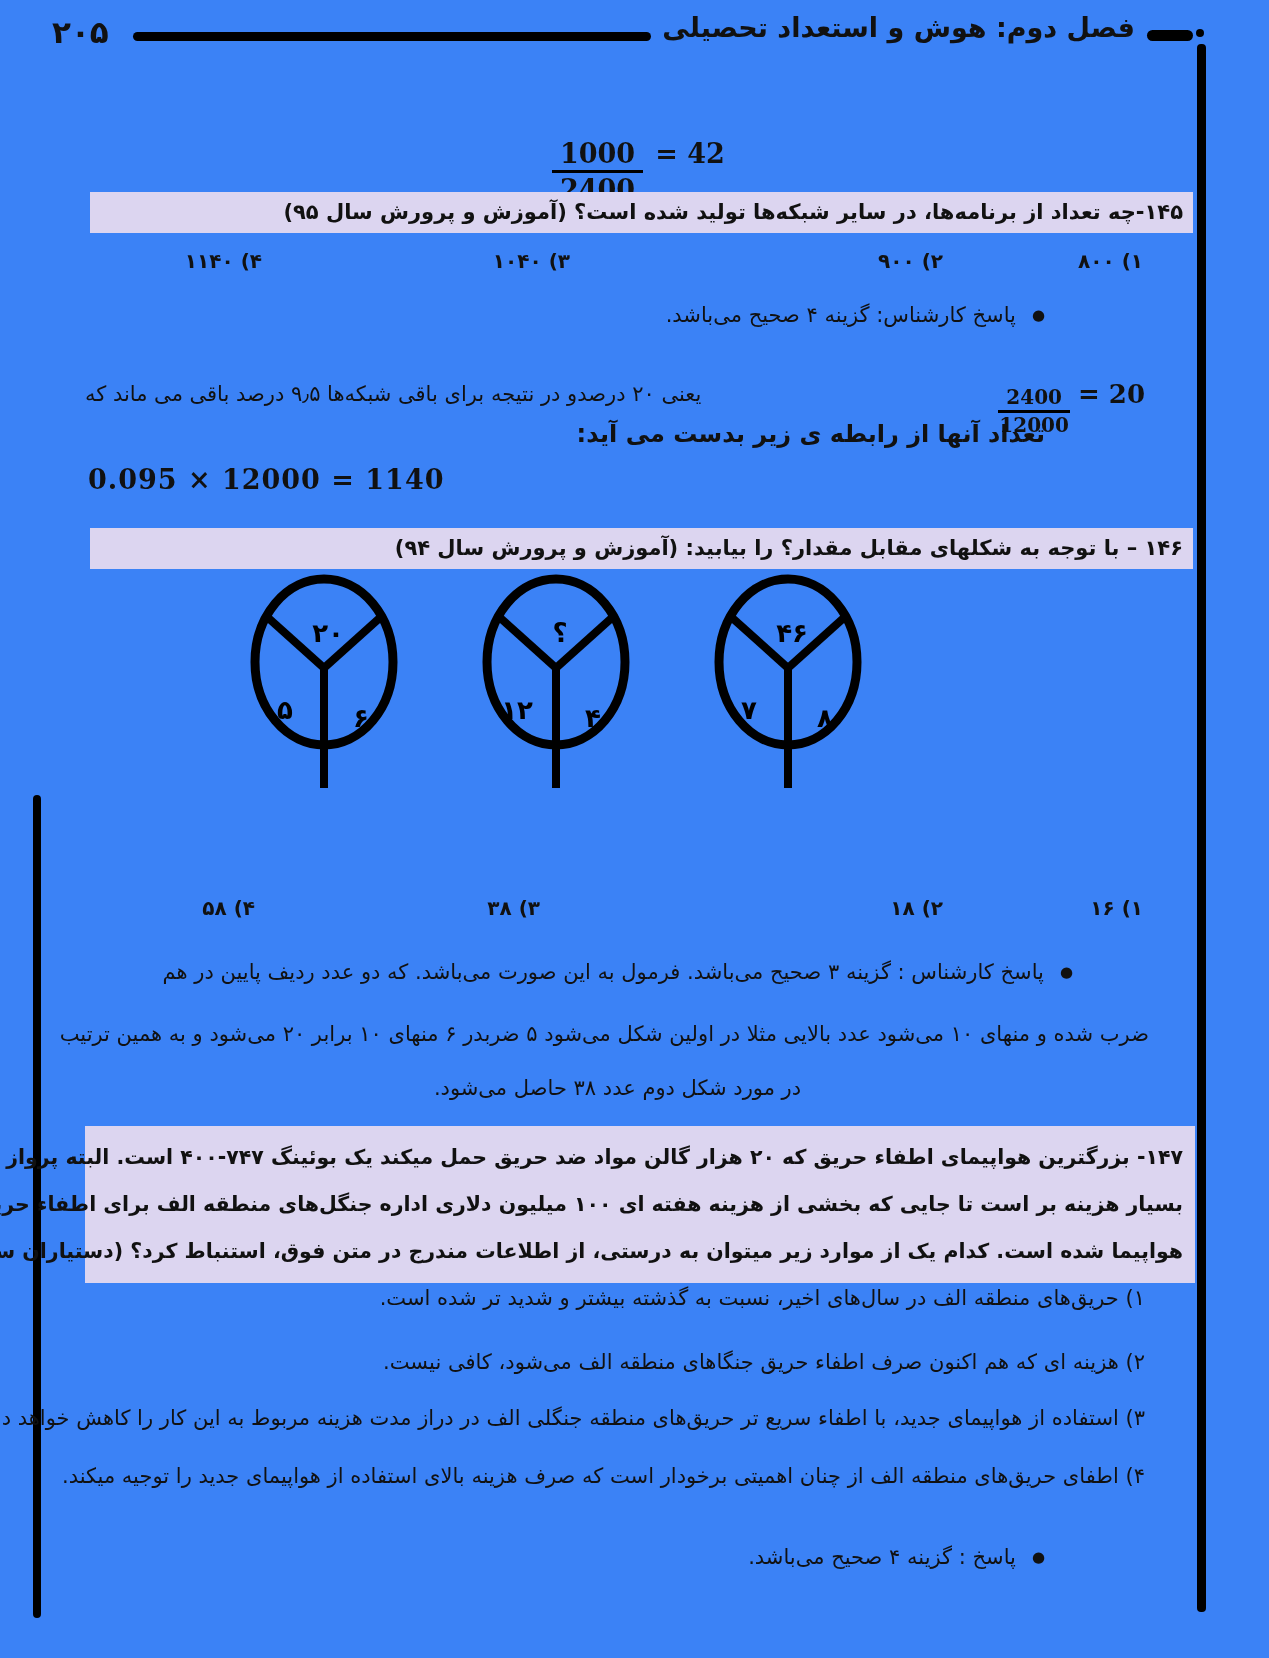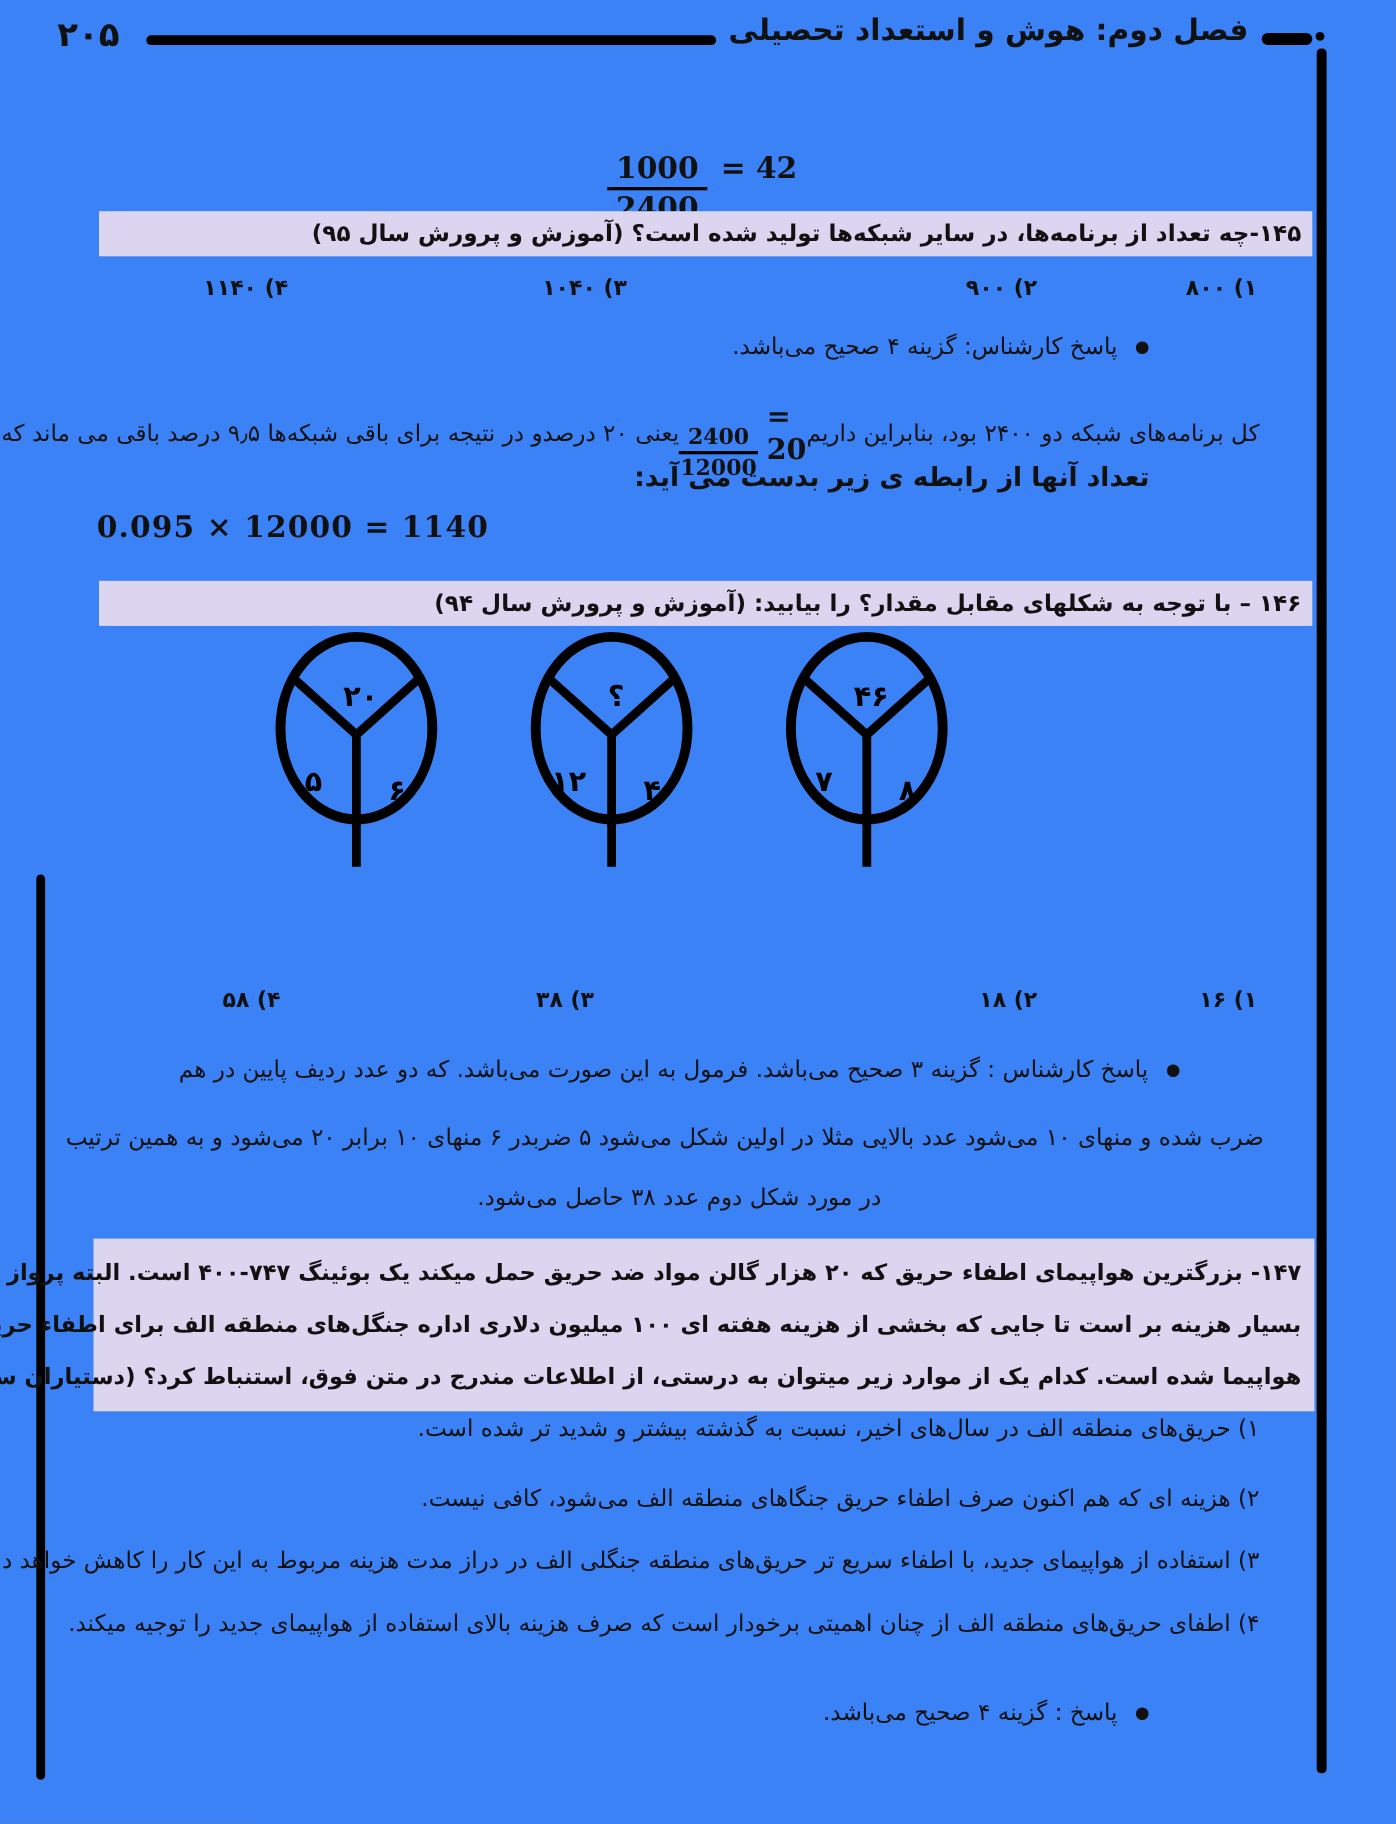--- a/index.html
+++ b/index.html
@@ -118,21 +118,20 @@
     <span class="o3">۳) ۱۰۴۰</span>
     <span class="o4">۴) ۱۱۴۰</span>
   </div>
 
   <div class="abs bullet-row ans-145">
     <span class="bullet">●</span>
     <span>پاسخ کارشناس: گزینه ۴ صحیح می‌باشد.</span>
   </div>
 
   <div class="abs sol-line1">
-    <span class="txt">کل برنامه‌های شبکه دو ۲۴۰۰ بود، بنابراین داریم</span>
     <span class="inline-math math">
       <span class="frac">
         <span class="num">2400</span>
         <span class="den">12000</span>
       </span>
       <span class="res">= 20</span>
     </span>
     <span class="txt">یعنی ۲۰ درصدو در نتیجه برای باقی شبکه‌ها ۹٫۵ درصد باقی می ماند که</span>
   </div>
   <div class="abs sol-line2">تعداد آنها از رابطه ی زیر بدست می آید:</div>

